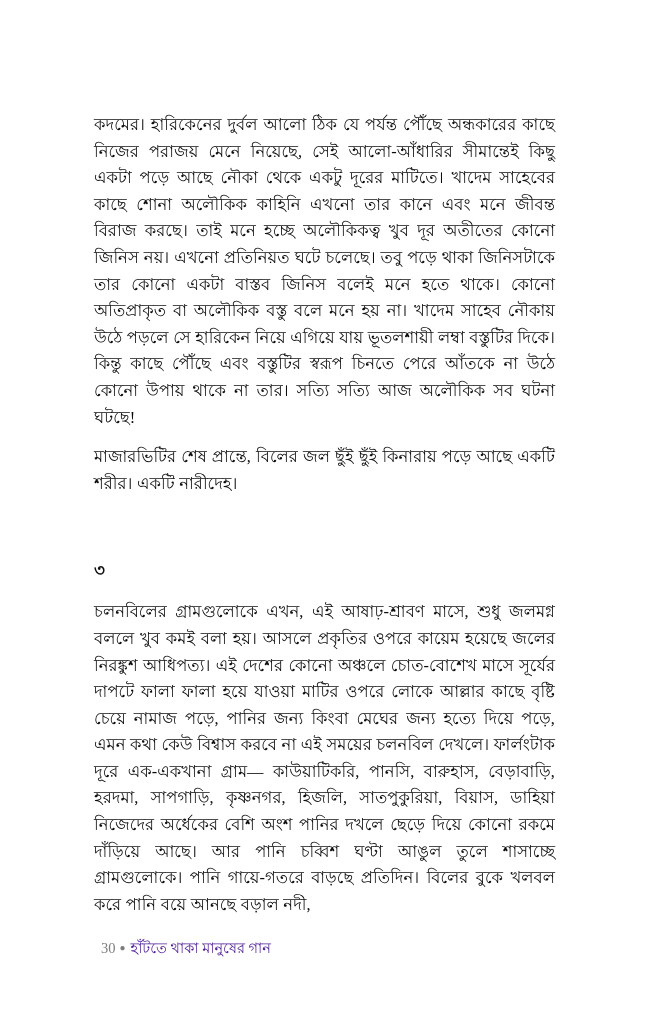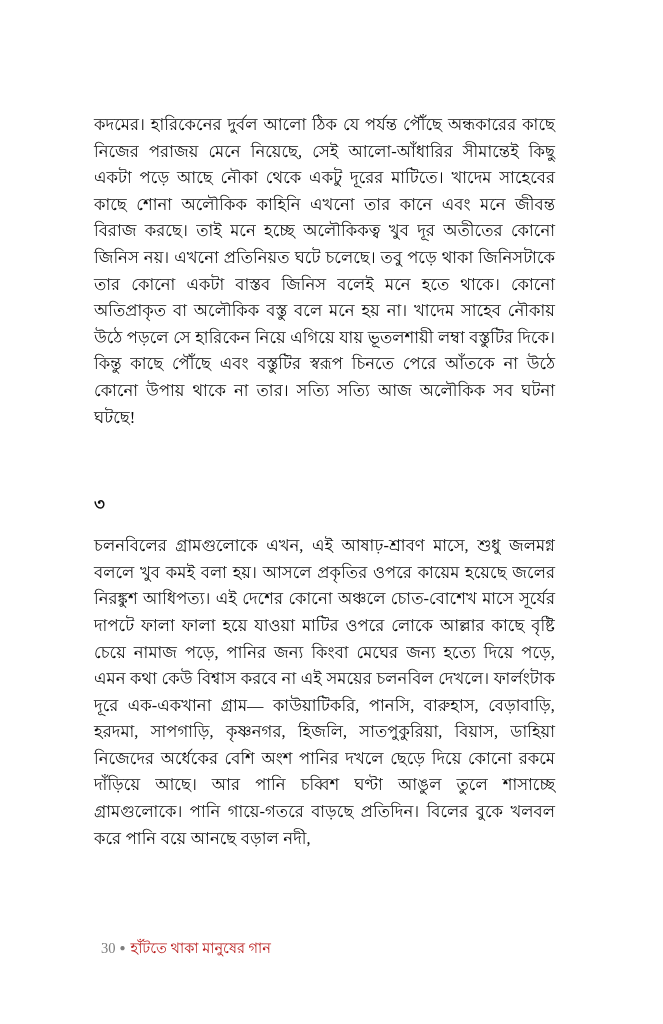--- a/index.html
+++ b/index.html
@@ -66,32 +66,33 @@
     color: #7d7d7d;
   }
   .footer-sep {
     display: inline-block;
     margin: 0 5px 0 4px;
     color: #7d7d7d;
     font-size: 10px;
     vertical-align: 2px;
   }
   .footer-title {
-    color: #b91c1c;
+    color: #4c1d95;
   }
 </style>
 </head>
 <body>
 
 <div class="page">
 
   <div class="text-column">
 
     <p class="para">কদমের। হারিকেনের দুর্বল আলো ঠিক যে পর্যন্ত পৌঁছে অন্ধকারের কাছে নিজের পরাজয় মেনে নিয়েছে, সেই আলো-আঁধারির সীমান্তেই কিছু একটা পড়ে আছে নৌকা থেকে একটু দূরের মাটিতে। খাদেম সাহেবের কাছে শোনা অলৌকিক কাহিনি এখনো তার কানে এবং মনে জীবন্ত বিরাজ করছে। তাই মনে হচ্ছে অলৌকিকত্ব খুব দূর অতীতের কোনো জিনিস নয়। এখনো প্রতিনিয়ত ঘটে চলেছে। তবু পড়ে থাকা জিনিসটাকে তার কোনো একটা বাস্তব জিনিস বলেই মনে হতে থাকে। কোনো অতিপ্রাকৃত বা অলৌকিক বস্তু বলে মনে হয় না। খাদেম সাহেব নৌকায় উঠে পড়লে সে হারিকেন নিয়ে এগিয়ে যায় ভূতলশায়ী লম্বা বস্তুটির দিকে। কিন্তু কাছে পৌঁছে এবং বস্তুটির স্বরূপ চিনতে পেরে আঁতকে না উঠে কোনো উপায় থাকে না তার। সত্যি সত্যি আজ অলৌকিক সব ঘটনা ঘটছে!</p>
 
+    <p class="para">মাজারভিটির শেষ প্রান্তে, বিলের জল ছুঁই ছুঁই কিনারায় পড়ে আছে একটি শরীর। একটি নারীদেহ।</p>
 
     <div class="section-break"></div>
 
     <p class="chapter-number">৩</p>
 
     <div class="chapter-gap"></div>
 
     <p class="para">চলনবিলের গ্রামগুলোকে এখন, এই আষাঢ়-শ্রাবণ মাসে, শুধু জলমগ্ন বললে খুব কমই বলা হয়। আসলে প্রকৃতির ওপরে কায়েম হয়েছে জলের নিরঙ্কুশ আধিপত্য। এই দেশের কোনো অঞ্চলে চোত-বোশেখ মাসে সূর্যের দাপটে ফালা ফালা হয়ে যাওয়া মাটির ওপরে লোকে আল্লার কাছে বৃষ্টি চেয়ে নামাজ পড়ে, পানির জন্য কিংবা মেঘের জন্য হত্যে দিয়ে পড়ে, এমন কথা কেউ বিশ্বাস করবে না এই সময়ের চলনবিল দেখলে। ফার্লংটাক দূরে এক-একখানা গ্রাম— কাউয়াটিকরি, পানসি, বারুহাস, বেড়াবাড়ি, হরদমা, সাপগাড়ি, কৃষ্ণনগর, হিজলি, সাতপুকুরিয়া, বিয়াস, ডাহিয়া নিজেদের অর্ধেকের বেশি অংশ পানির দখলে ছেড়ে দিয়ে কোনো রকমে দাঁড়িয়ে আছে। আর পানি চব্বিশ ঘণ্টা আঙুল তুলে শাসাচ্ছে গ্রামগুলোকে। পানি গায়ে-গতরে বাড়ছে প্রতিদিন। বিলের বুকে খলবল করে পানি বয়ে আনছে বড়াল নদী,</p>
 
   </div>

